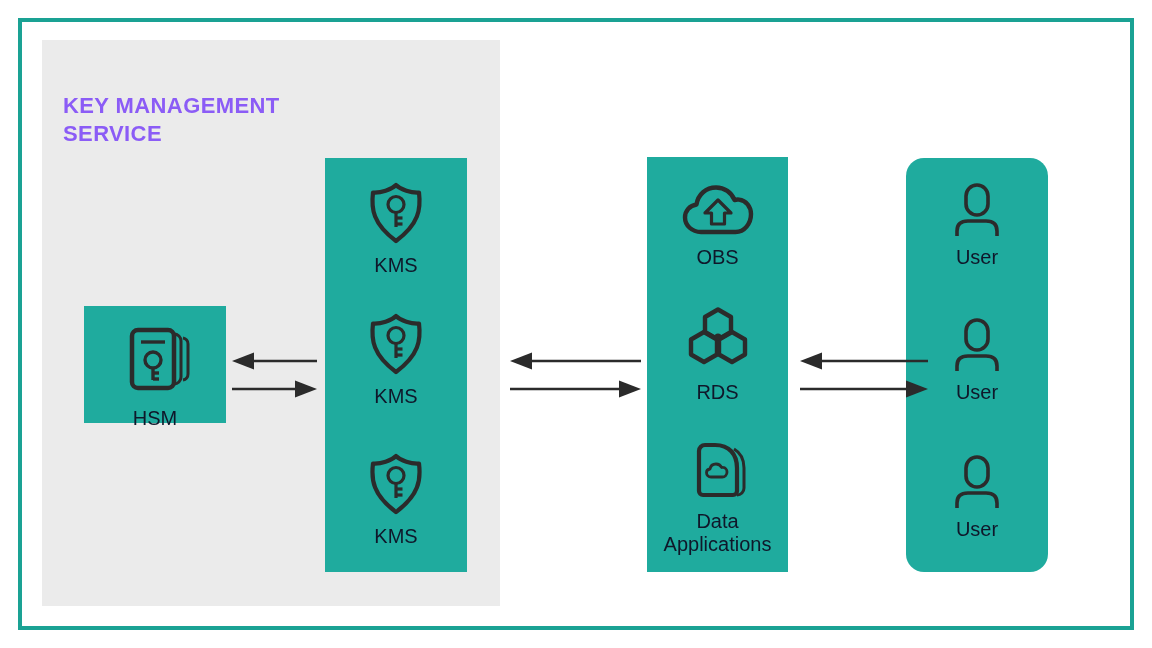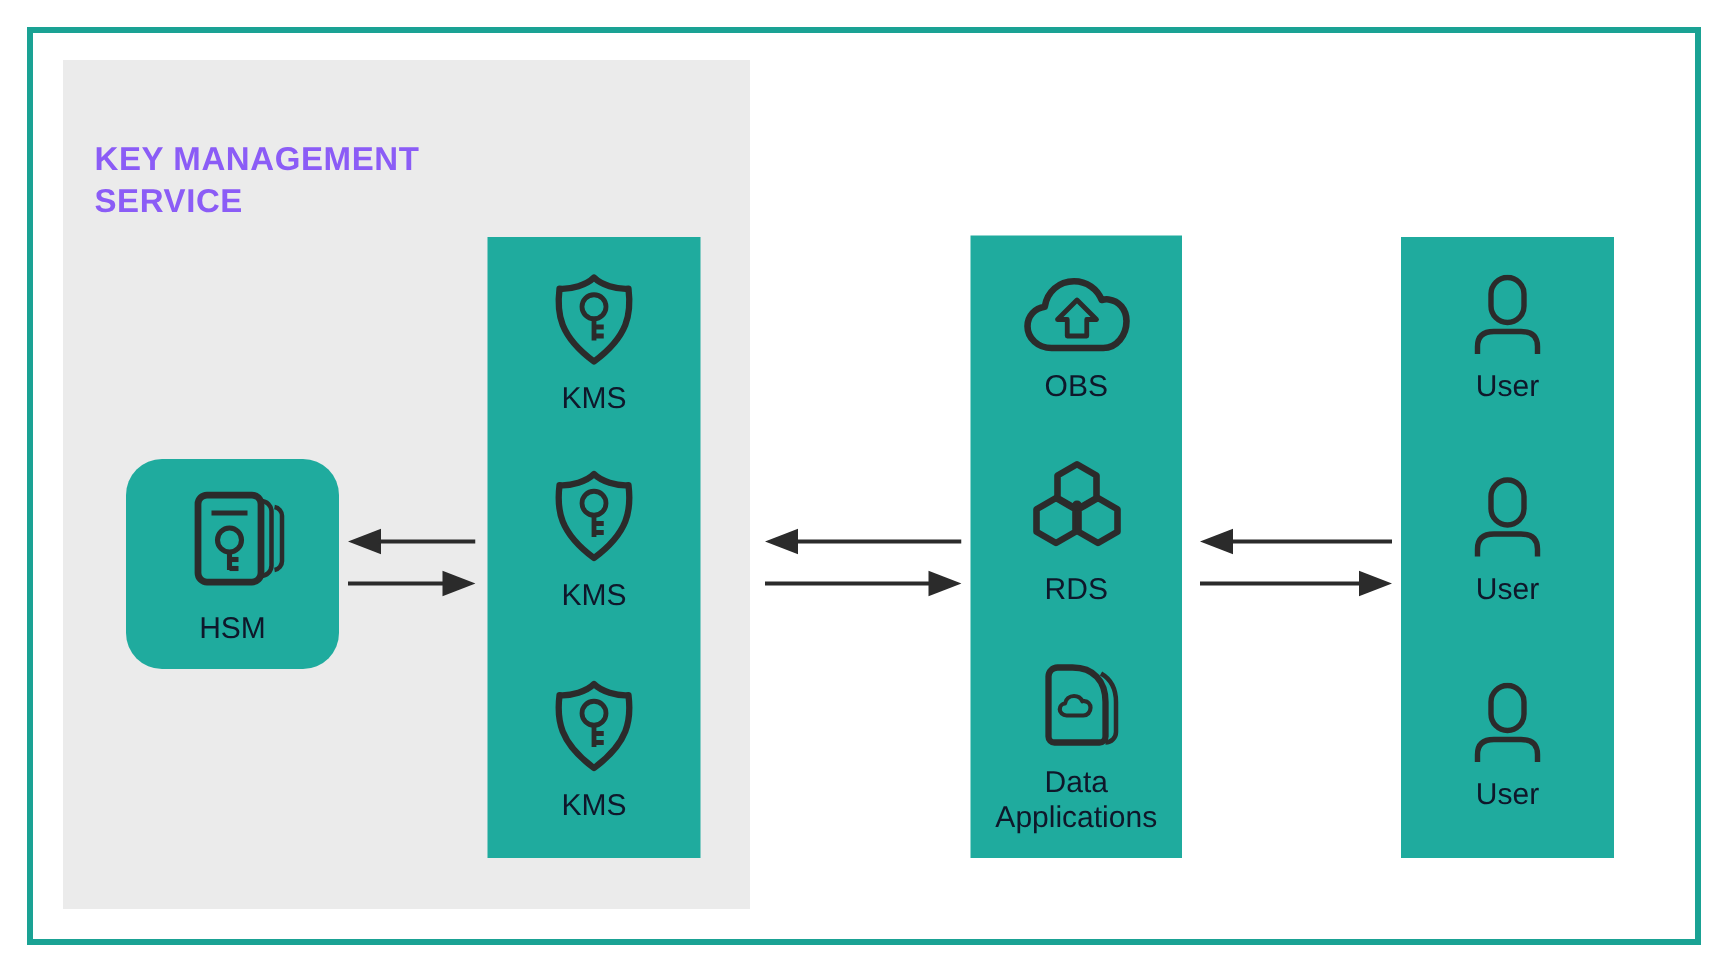--- a/index.html
+++ b/index.html
@@ -14,25 +14,25 @@
   .kms-panel{
     position:absolute;left:42px;top:40px;width:458px;height:566px;
     background:#ebebeb;
   }
   .panel-title{
     position:absolute;left:63px;top:56px;width:260px;
     font-size:22px;font-weight:bold;letter-spacing:.4px;line-height:28px;
     color:#8b5cf6;text-transform:uppercase;margin-top:36px;
   }
   .teal-box{background:#1fab9e;position:absolute;}
-  .hsm-box{left:84px;top:306px;width:142px;height:140px;border-radius:24px;}
+  .hsm-box{left:84px;top:306px;width:142px;height:117px;}
   .col{width:142px;top:158px;height:414px;}
   .col-kms{left:325px;}
   .col-services{left:647px;top:157px;width:141px;height:415px;}
-  .col-users{left:934px;}
+  .col-users{left:906px;border-radius:18px;}
   .node{
     position:absolute;left:0;width:100%;
     display:flex;flex-direction:column;align-items:center;
   }
   .node-label{
     margin-top:5px;font-size:20px;line-height:23px;color:#0f172a;
     text-align:center;padding:0 6px;
   }
   .hsm-box .node{top:14px;}
   .col-kms .node1{top:23px;}

